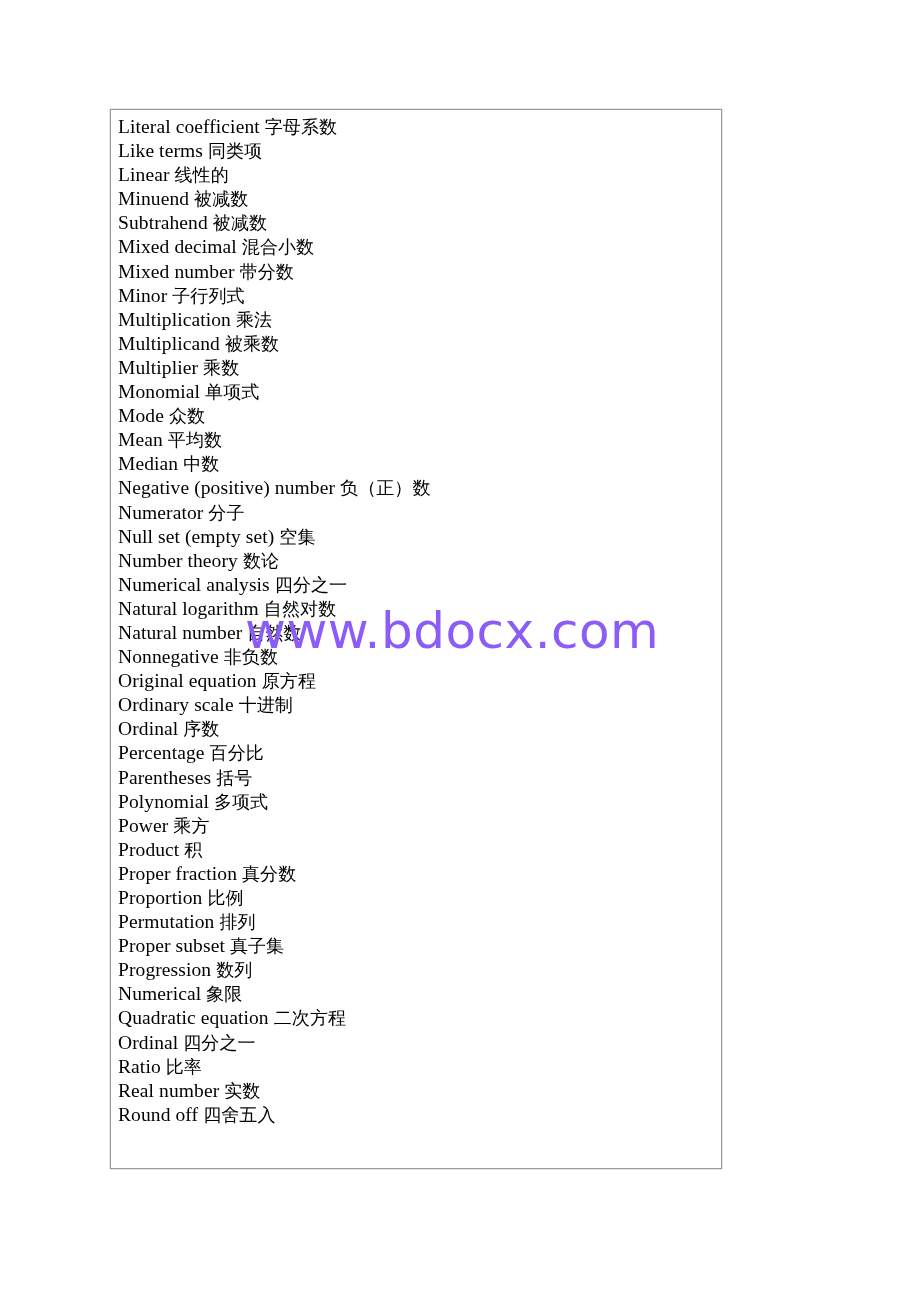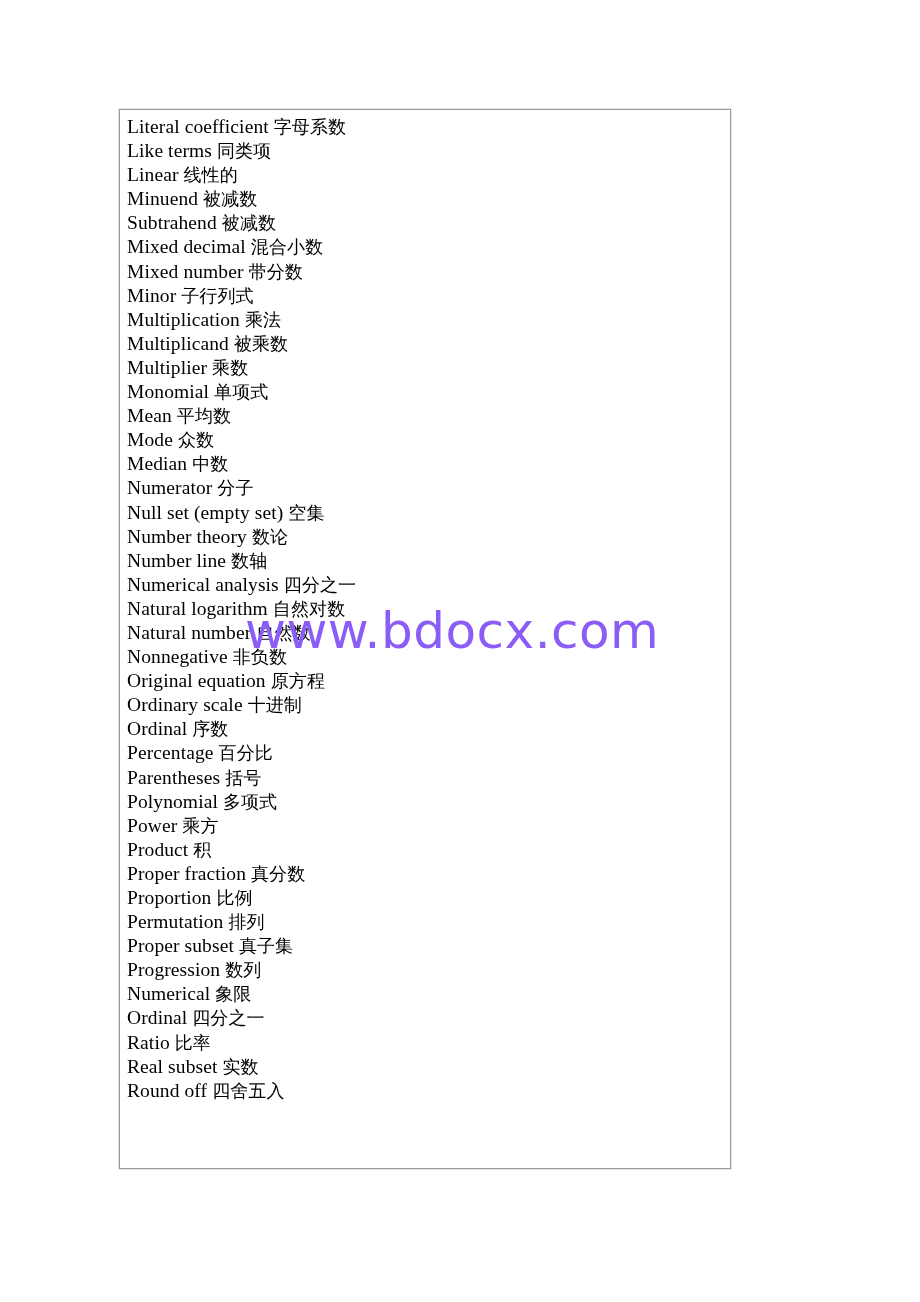--- a/index.html
+++ b/index.html
@@ -75,61 +75,62 @@
     white-space: nowrap;
     pointer-events: none;
     letter-spacing: 0.5px;
   }
 </style>
 </head>
 <body>
 
 <div id="page" style="background: rgb(255, 255, 255);">
 
-  <div id="glossary-table" style="border-color: rgb(154, 154, 154); margin-left: 9px;">
+  <div id="glossary-table" style="border-color: rgb(154, 154, 154);">
     <ul id="glossary-list">
         <li class="glossary-row"><span class="term-en">Literal coefficient</span> <span class="term-zh">字母系数</span></li>
         <li class="glossary-row"><span class="term-en">Like terms</span> <span class="term-zh">同类项</span></li>
         <li class="glossary-row"><span class="term-en">Linear</span> <span class="term-zh">线性的</span></li>
         <li class="glossary-row"><span class="term-en">Minuend</span> <span class="term-zh">被减数</span></li>
         <li class="glossary-row"><span class="term-en">Subtrahend</span> <span class="term-zh">被减数</span></li>
         <li class="glossary-row"><span class="term-en">Mixed decimal</span> <span class="term-zh">混合小数</span></li>
         <li class="glossary-row"><span class="term-en">Mixed number</span> <span class="term-zh">带分数</span></li>
         <li class="glossary-row"><span class="term-en">Minor</span> <span class="term-zh">子行列式</span></li>
         <li class="glossary-row"><span class="term-en">Multiplication</span> <span class="term-zh">乘法</span></li>
         <li class="glossary-row"><span class="term-en">Multiplicand</span> <span class="term-zh">被乘数</span></li>
         <li class="glossary-row"><span class="term-en">Multiplier</span> <span class="term-zh">乘数</span></li>
         <li class="glossary-row"><span class="term-en">Monomial</span> <span class="term-zh">单项式</span></li>
+        <li class="glossary-row"><span class="term-en">Mode</span> <span class="term-zh">众数</span></li>
         <li class="glossary-row"><span class="term-en">Mean</span> <span class="term-zh">平均数</span></li>
-        <li class="glossary-row"><span class="term-en">Mode</span> <span class="term-zh">众数</span></li>
         <li class="glossary-row"><span class="term-en">Median</span> <span class="term-zh">中数</span></li>
+        <li class="glossary-row"><span class="term-en">Negative (positive) number</span> <span class="term-zh">负（正）数</span></li>
         <li class="glossary-row"><span class="term-en">Numerator</span> <span class="term-zh">分子</span></li>
         <li class="glossary-row"><span class="term-en">Null set (empty set)</span> <span class="term-zh">空集</span></li>
         <li class="glossary-row"><span class="term-en">Number theory</span> <span class="term-zh">数论</span></li>
-        <li class="glossary-row"><span class="term-en">Number line</span> <span class="term-zh">数轴</span></li>
         <li class="glossary-row"><span class="term-en">Numerical analysis</span> <span class="term-zh">四分之一</span></li>
         <li class="glossary-row"><span class="term-en">Natural logarithm</span> <span class="term-zh">自然对数</span></li>
         <li class="glossary-row"><span class="term-en">Natural number</span> <span class="term-zh">自然数</span></li>
         <li class="glossary-row"><span class="term-en">Nonnegative</span> <span class="term-zh">非负数</span></li>
         <li class="glossary-row"><span class="term-en">Original equation</span> <span class="term-zh">原方程</span></li>
         <li class="glossary-row"><span class="term-en">Ordinary scale</span> <span class="term-zh">十进制</span></li>
         <li class="glossary-row"><span class="term-en">Ordinal</span> <span class="term-zh">序数</span></li>
         <li class="glossary-row"><span class="term-en">Percentage</span> <span class="term-zh">百分比</span></li>
         <li class="glossary-row"><span class="term-en">Parentheses</span> <span class="term-zh">括号</span></li>
         <li class="glossary-row"><span class="term-en">Polynomial</span> <span class="term-zh">多项式</span></li>
         <li class="glossary-row"><span class="term-en">Power</span> <span class="term-zh">乘方</span></li>
         <li class="glossary-row"><span class="term-en">Product</span> <span class="term-zh">积</span></li>
         <li class="glossary-row"><span class="term-en">Proper fraction</span> <span class="term-zh">真分数</span></li>
         <li class="glossary-row"><span class="term-en">Proportion</span> <span class="term-zh">比例</span></li>
         <li class="glossary-row"><span class="term-en">Permutation</span> <span class="term-zh">排列</span></li>
         <li class="glossary-row"><span class="term-en">Proper subset</span> <span class="term-zh">真子集</span></li>
         <li class="glossary-row"><span class="term-en">Progression</span> <span class="term-zh">数列</span></li>
         <li class="glossary-row"><span class="term-en">Numerical</span> <span class="term-zh">象限</span></li>
+        <li class="glossary-row"><span class="term-en">Quadratic equation</span> <span class="term-zh">二次方程</span></li>
         <li class="glossary-row"><span class="term-en">Ordinal</span> <span class="term-zh">四分之一</span></li>
         <li class="glossary-row"><span class="term-en">Ratio</span> <span class="term-zh">比率</span></li>
-        <li class="glossary-row"><span class="term-en">Real subset</span> <span class="term-zh">实数</span></li>
+        <li class="glossary-row"><span class="term-en">Real number</span> <span class="term-zh">实数</span></li>
         <li class="glossary-row"><span class="term-en">Round off</span> <span class="term-zh">四舍五入</span></li>
       </ul>
   </div>
 
   <div id="watermark" style="color: #8b5cf6;">www.bdocx.com</div>
 
 </div>
 
 </body></html>

